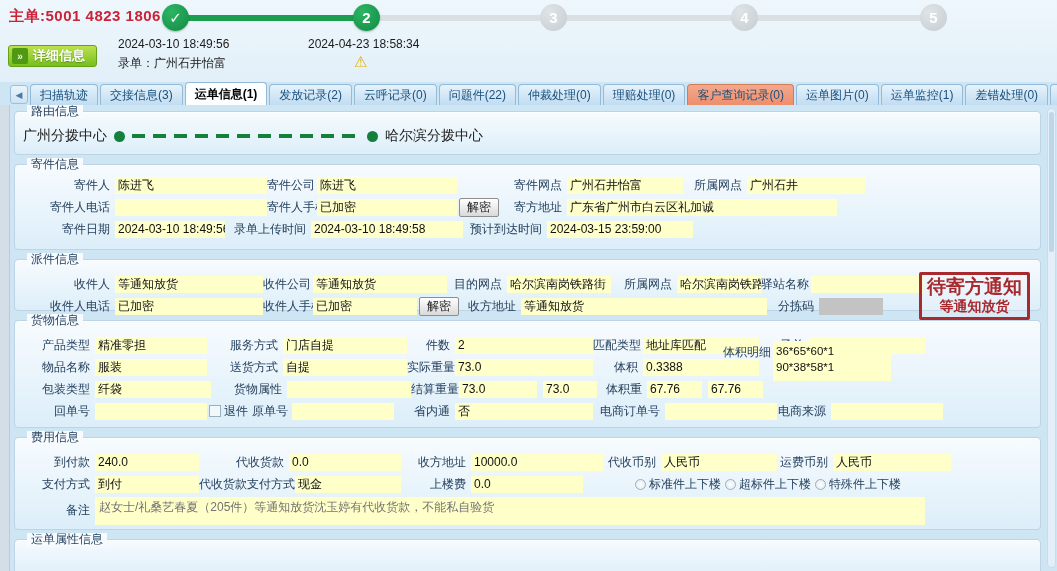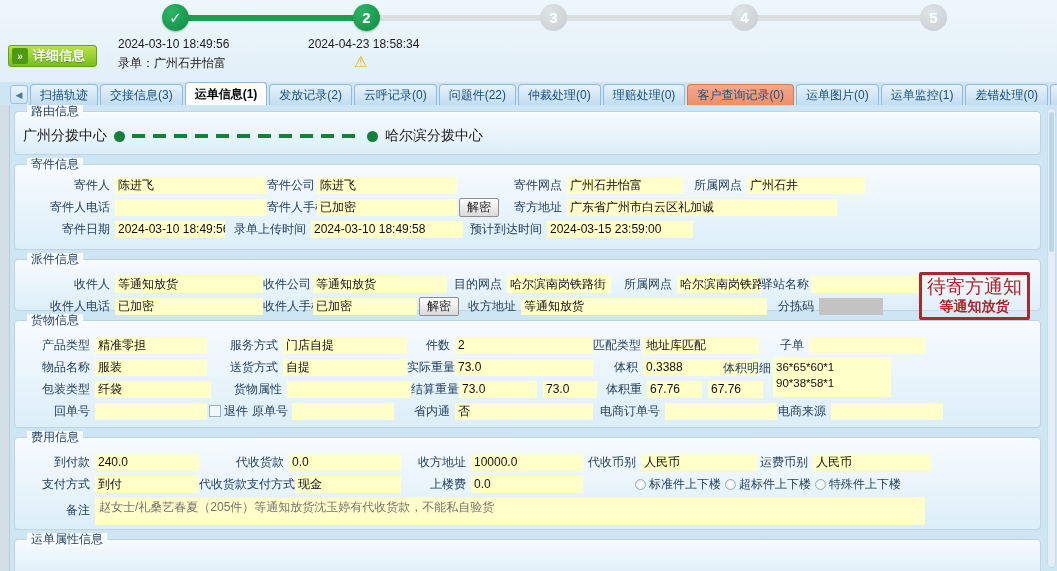--- a/index.html
+++ b/index.html
@@ -51,37 +51,38 @@
 .box{background:#ffffc9;height:17px;line-height:17px;font-size:12px;color:#101010;padding:0 3px;overflow:hidden;white-space:nowrap;flex:none}
 .btn-decrypt{height:19px;padding:0 7px;font-size:12px;color:#222;background:linear-gradient(#ffffff,#d9d9d9);border:1px solid #8e8e8e;border-radius:2px;cursor:pointer;flex:none}
 .dec-col{width:44px;display:flex;justify-content:center;flex:none}
 .gray-box{background:#c3c3c3;height:17px;flex:none}
 .cb{width:12px;height:12px;border:1px solid #9ab0bf;background:#f2f7fa;flex:none;margin-left:2px}
 .radio{width:11px;height:11px;border:1px solid #9ab0bf;border-radius:50%;background:radial-gradient(#fff,#dde7ee);flex:none}
 .rlbl{font-size:12px;color:#26415e;white-space:nowrap;margin:0 4px 0 3px}
 .gap6{width:6px;flex:none}
 
 .stamp{position:absolute;left:904px;top:12px;border:3px solid #a8292e;border-radius:2px;color:#a8292e;text-align:center;padding:1px 5px 2px;background:rgba(255,252,252,.2)}
-.stamp-l1{font-size:19px;font-weight:normal;line-height:22px;white-space:nowrap}
+.stamp-l1{font-size:19px;font-weight:bold;line-height:22px;white-space:nowrap}
 .stamp-l2{font-size:14px;font-weight:bold;line-height:17px;white-space:nowrap}
 
-.voldetail{position:absolute;left:708px;top:36px;display:flex;align-items:flex-start}
+.voldetail{position:absolute;left:708px;top:20px;display:flex;align-items:flex-start}
 .voldetail .lbl{padding-top:3px}
 .vbox{background:#ffffc9;width:118px;height:40px;font-size:11.5px;color:#101010;padding:2px 3px;line-height:16px}
 
 .remark-box{background:#ffffc9;height:28px;line-height:18px;font-size:12px;color:#737373;padding:1px 4px;overflow:hidden;white-space:nowrap;flex:none}
 .frow.tall{height:32px;align-items:flex-start;padding-top:2px}
 
 .vscroll{position:absolute;right:1px;top:3px;bottom:3px;width:9px;background:#e3eef8;border:1px solid #c9dcec;border-radius:4px}
 .vthumb{position:absolute;left:1px;top:3px;width:5px;height:140px;background:#bdd7ea;border-radius:3px;cursor:pointer}
 </style>
 </head>
 <body>
 
 <div class="header">
+  <div class="master"><span>主单:</span><span>5001 4823 1806</span></div>
 
   <div class="detail-btn">
     <span class="db-arrow">»</span>
     <span class="db-label">详细信息</span>
   </div>
 
   <div class="sbar green" style="left:176px;width:191px"></div>
   <div class="sbar gray" style="left:367px;width:567px"></div>
 
   <div class="step g" style="left:162px">
@@ -265,21 +266,21 @@
   </div>
 
   <div class="panel p-fees">
     <div class="ptitle">费用信息</div>
     <div class="frow">
       <span class="lbl" style="width:74px">到付款</span>
       <span class="box" style="width:104px">240.0</span>
       <span class="lbl" style="width:90px">代收货款</span>
       <span class="box" style="width:112px">0.0</span>
       <span class="lbl" style="width:70px">收方地址</span>
-      <span class="box" style="width:112px">10000.0</span>
+      <span class="box" style="width:132px">10000.0</span>
       <span class="lbl" style="width:58px">代收币别</span>
       <span class="box" style="width:116px">人民币</span>
       <span class="lbl" style="width:56px">运费币别</span>
       <span class="box" style="width:118px">人民币</span>
     </div>
     <div class="frow">
       <span class="lbl" style="width:74px">支付方式</span>
       <span class="box" style="width:104px">到付</span>
       <span class="lbl" style="width:96px">代收货款支付方式</span>
       <span class="box" style="width:106px">现金</span>

